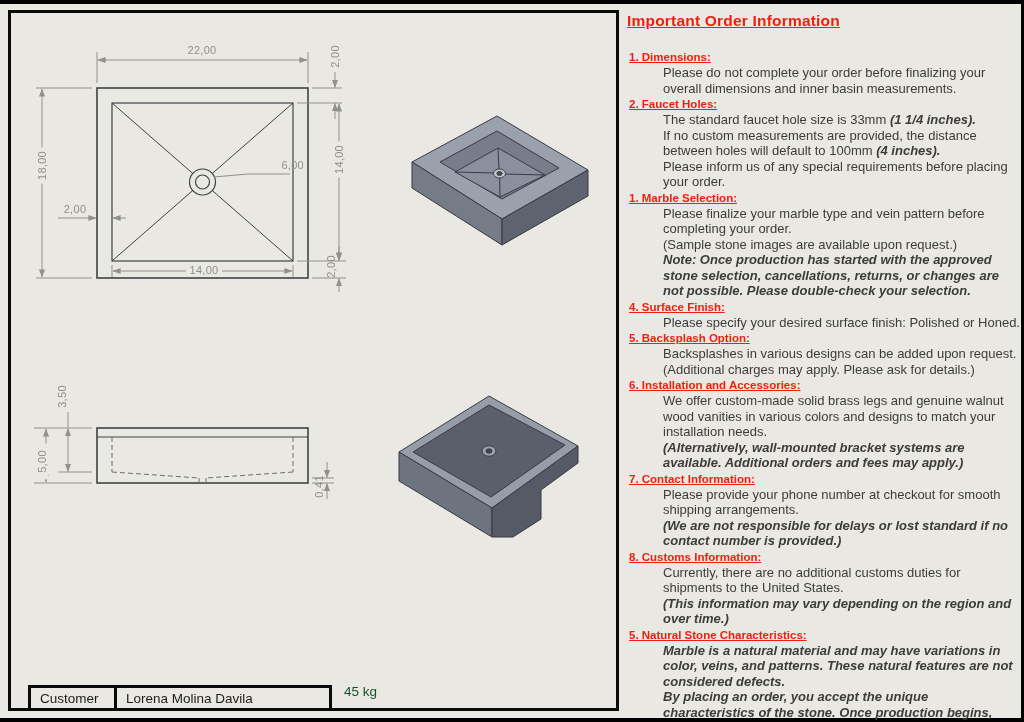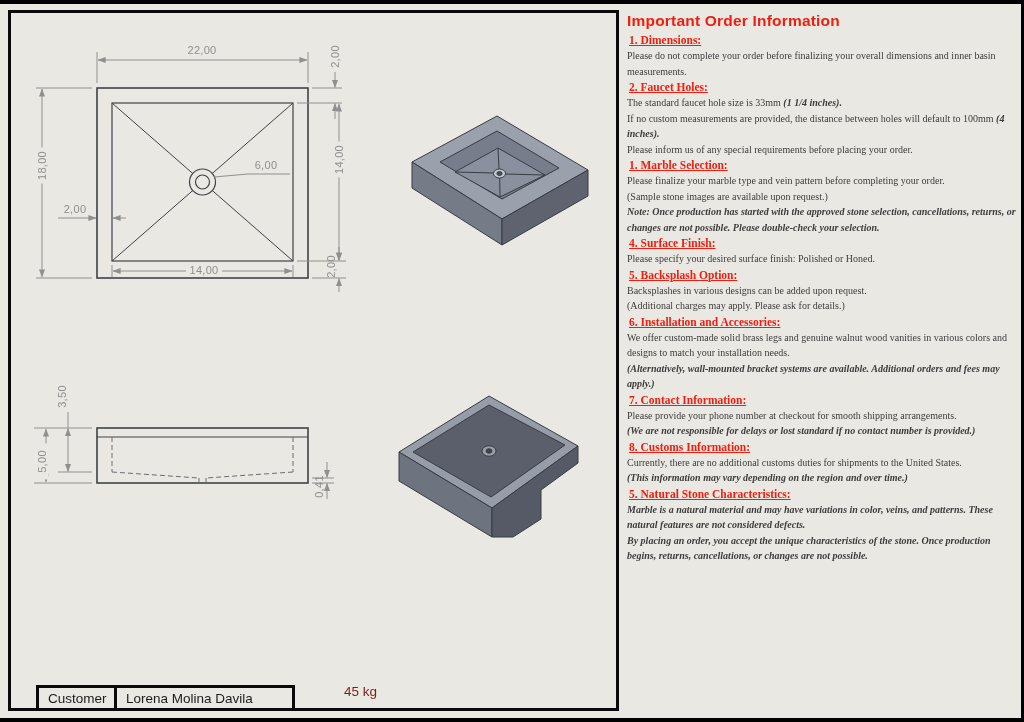--- a/index.html
+++ b/index.html
@@ -26,35 +26,35 @@
     letter-spacing:0.3px; white-space:nowrap;
   }
   .rot { transform:rotate(-90deg); }
   .bg  { background:var(--bg,#eae8e2); }
 
   .tb-cell {
     position:absolute; height:26px; border:3px solid #0a0a0a;
     background:var(--bg,#eae8e2); color:#1c1c1c; font-size:13.5px;
     display:flex; align-items:center; padding-left:9px; white-space:nowrap;
   }
-  #tb-label { left:36px; top:685px; width:92px; }
-  #tb-value { left:114px; top:685px; width:181px; }
-  #tb-weight { position:absolute; left:344px; top:684px; font-size:13.5px; color:#7f1d1d; }
+  #tb-label { left:28px; top:685px; width:92px; }
+  #tb-value { left:114px; top:685px; width:218px; }
+  #tb-weight { position:absolute; left:344px; top:684px; font-size:13.5px; color:#14532d; }
 
   #info-panel { position:absolute; left:627px; top:12px; width:394px; color:var(--text,#3c3c3c); }
   #info-title {
     color:var(--red,#f01e0f); font-weight:bold; font-size:15.5px;
-    margin-bottom:2px; letter-spacing:0.2px;
-  }
-  .info-item { font-size:11.5px; line-height:15.5px;font-family:Liberation Serif, serif; }
+    text-decoration:underline; margin-bottom:19px; letter-spacing:0.2px;
+  }
+  .info-item { font-size:11.5px; line-height:15.5px; }
   .info-heading {
     color:var(--red,#f01e0f); font-weight:bold; text-decoration:underline;
     font-size:11.5px; line-height:16px; padding-left:2px;
   }
-  .info-body .para { font-size:10px; line-height:15.5px; }
+  .info-body .para { font-size:13px; line-height:15.5px;margin-left:36px; }
   .info-body .bi { font-weight:bold; font-style:italic; }
 </style>
 </head>
 <body>
 
 <div id="page">
 
   <div class="strip" id="strip-top"></div>
   <div class="strip" id="strip-bottom"></div>
   <div class="strip" id="strip-right"></div>
@@ -159,21 +159,21 @@
       <polygon points="492,508 578,446 578,463 541,490 541,519 513,537 492,537" fill="#555a66"></polygon>
       <ellipse cx="489" cy="451" rx="7" ry="5.2" fill="#9ba1ac"></ellipse>
       <ellipse cx="489" cy="451" rx="3" ry="2.2" fill="#41454e"></ellipse>
     </g>
   </svg>
 
   <span class="dim" style="left:184px; top:44px;">22,00</span>
   <span class="dim rot" style="left:317px; top:50px;">2,00</span>
   <span class="dim rot bg" style="left:24px; top:159px;">18,00</span>
   <span class="dim" style="left:57px; top:203px;">2,00</span>
-  <span class="dim" style="left:248px; top:159px;">6,00</span>
+  <span class="dim" style="left:268px; top:159px;text-align:right;">6,00</span>
   <span class="dim bg" style="left:186px; top:264px;">14,00</span>
   <span class="dim rot bg" style="left:321px; top:153px;">14,00</span>
   <span class="dim rot" style="left:313px; top:260px;">2,00</span>
 
   <span class="dim rot" style="left:44px; top:390px;">3,50</span>
   <span class="dim rot bg" style="left:24px; top:455px;">5,00</span>
   <span class="dim rot" style="left:301px; top:480px;">0,41</span>
 
   <div class="tb-cell" id="tb-label">Customer</div>
   <div class="tb-cell" id="tb-value">Lorena Molina Davila</div>

